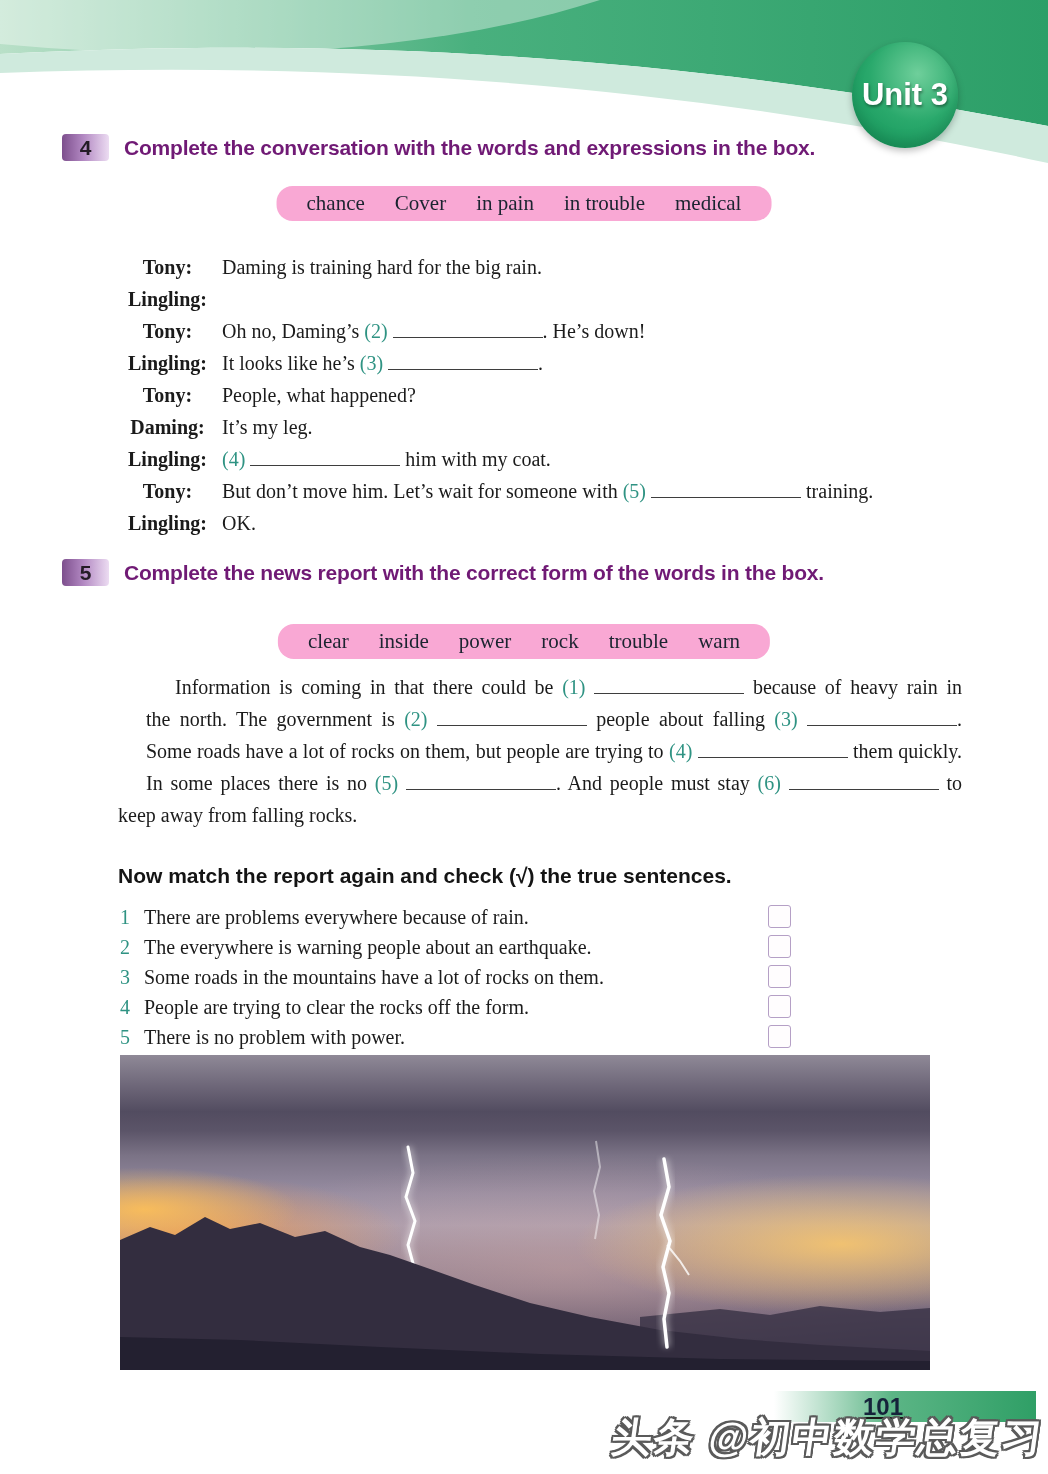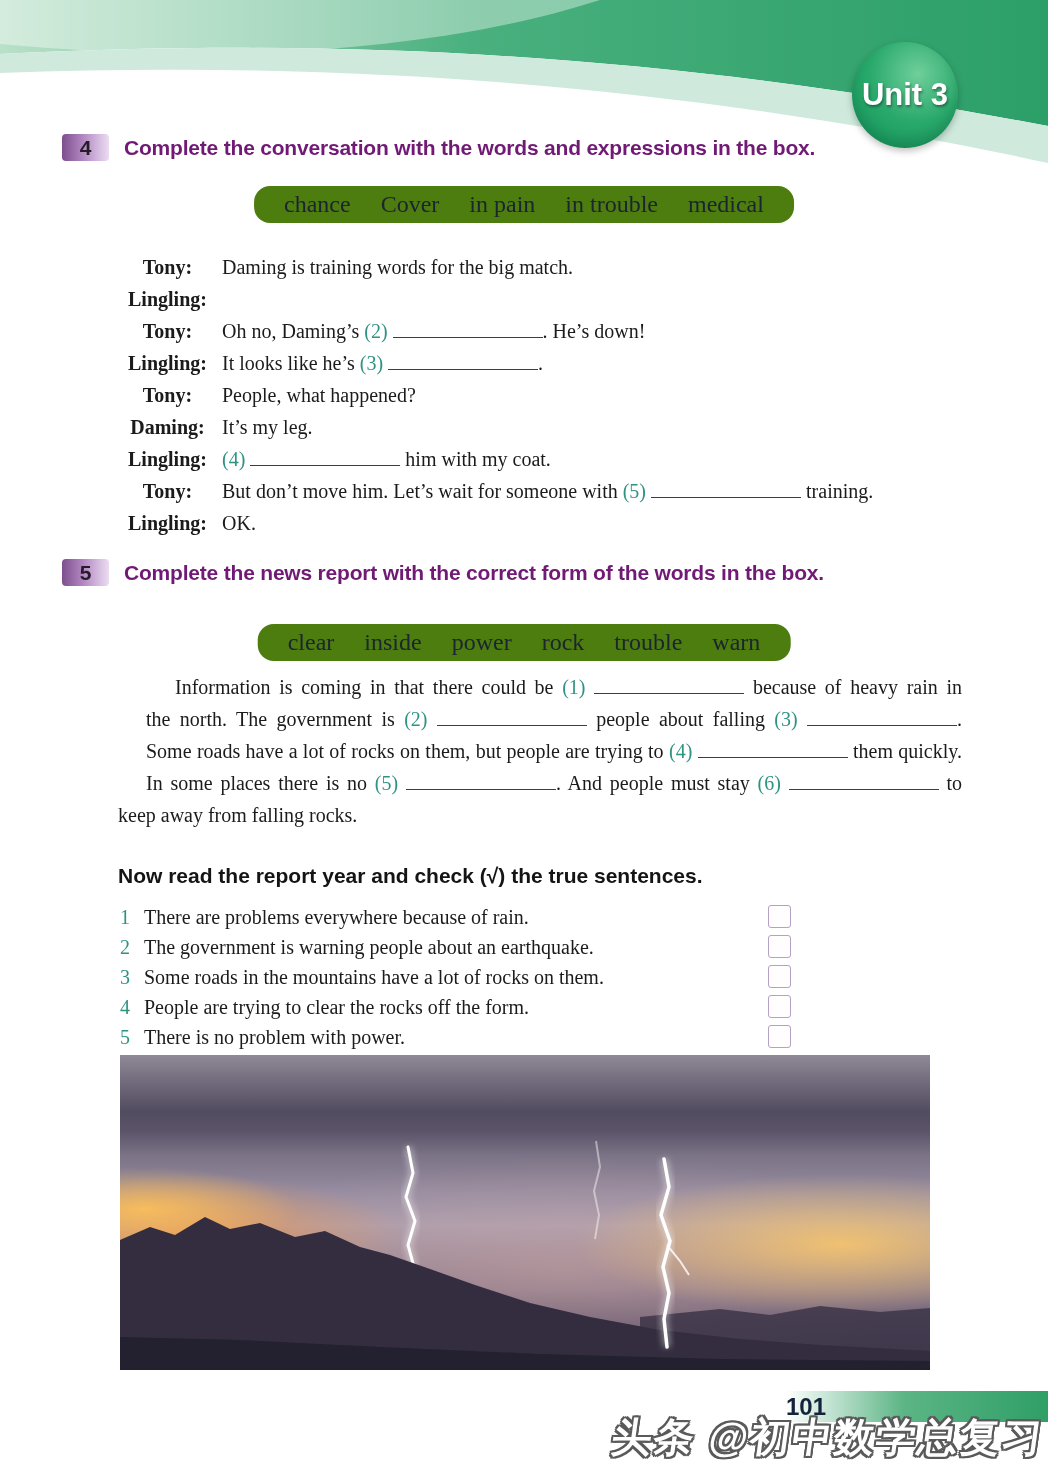--- a/index.html
+++ b/index.html
@@ -30,23 +30,23 @@
     display:flex; align-items:center; justify-content:center;
     font-family:"Liberation Sans", sans-serif; font-weight:bold; font-size:21px; color:#241c26;
   }
   .ex-title {
     font-family:"Liberation Sans", sans-serif; font-weight:bold; font-size:21px;
     color:#701a75; letter-spacing:-0.2px;
   }
   
   .word-box {
     position:absolute; left:50%; transform:translateX(-50%);
-    background:#4d7c0f; border-radius:16px; padding:5px 30px;
+    background:#f9a8d4; border-radius:16px; padding:5px 30px;
     display:flex; gap:30px; white-space:nowrap;
-    font-size:24px; color:#1b2430;
+    font-size:21px; color:#1b2430;
   }
   .word-box.wb4 { top:186px; }
   .word-box.wb5 { top:612px;margin-top:12px; }
   
   .dialogue { position:absolute; left:124px; top:251px; width:860px; font-size:20px; line-height:32px; }
   .dline { display:flex; }
   .speaker { width:98px; flex:none; text-align:center; font-weight:bold; padding-right:11px; }
   .num { color:#2f9383; }
   .blank {
     display:inline-block; width:150px; height:1em;
@@ -77,23 +77,23 @@
       radial-gradient(ellipse 380px 100px at 89% 60%, rgba(248,198,108,.9), rgba(248,198,108,0) 70%),
       radial-gradient(ellipse 520px 160px at 55% 68%, rgba(226,176,162,.35), rgba(226,176,162,0) 72%),
       linear-gradient(180deg,
         #8f8997 0%, #6d6678 10%, #524c60 18%, #5b5468 24%, #7b7386 32%,
         #978da2 44%, #a89cae 54%, #9a8a9b 64%, #8a7a8d 74%, #6e6177 84%,
         #564c63 94%, #473f54 100%);
   }
   .photo svg { position:absolute; inset:0; }
   
   .page-bar {
-    position:absolute; top:1391px; right:0; width:262px; height:31px;
+    position:absolute; top:1391px; right:12px; width:262px; height:31px;
     background:linear-gradient(90deg, rgba(63,168,112,0) 0%, rgba(63,168,112,.85) 45%, #2f9f66 100%);
-    display:flex; align-items:center; justify-content:flex-start;
+    display:flex; align-items:center; justify-content:center;text-decoration:underline;
   }
   .page-num {
     margin-right:44px; font-family:"Liberation Sans", sans-serif;
     font-weight:bold; font-size:24px; color:#15233a;
   }
   .watermark {
     position:absolute; top:1410px; right:4px;
     font-family:"Liberation Sans", sans-serif; font-weight:bold; font-size:40px;
     letter-spacing:2px; color:#ffffff; transform:skewX(-8deg); white-space:nowrap;
     text-shadow:2px 2px 0 #5a5a5a,-2px 2px 0 #5a5a5a,2px -2px 0 #5a5a5a,-2px -2px 0 #5a5a5a,
@@ -126,21 +126,21 @@
   <div class="word-box wb4" id="wordbox4">
       <span class="word">chance</span>
       <span class="word">Cover</span>
       <span class="word">in pain</span>
       <span class="word">in trouble</span>
       <span class="word">medical</span>
     </div>
   <div class="dialogue" id="dialogue4">
       <div class="dline">
         <span class="speaker">Tony:</span>
-        <span class="dtext">Daming is training words for the big match.</span>
+        <span class="dtext">Daming is training hard for the big rain.</span>
       </div>
       <div class="dline">
         <span class="speaker">Lingling:</span>
       </div>
       <div class="dline">
         <span class="speaker">Tony:</span>
         <span class="dtext">Oh no, Daming’s <span class="num">(2)</span> <span class="blank"></span>. He’s down!</span>
       </div>
       <div class="dline">
         <span class="speaker">Lingling:</span>
@@ -181,30 +181,30 @@
       <span class="word">warn</span>
     </div>
   <div class="report" id="report5">
       <div class="rline just indent">Information is coming in that there could be <span class="num">(1)</span> <span class="blank"></span> because of heavy rain in</div>
       <div class="rline just">the north. The government is <span class="num">(2)</span> <span class="blank"></span> people about falling <span class="num">(3)</span> <span class="blank"></span>.</div>
       <div class="rline just">Some roads have a lot of rocks on them, but people are trying to <span class="num">(4)</span> <span class="blank"></span> them quickly.</div>
       <div class="rline just">In some places there is no <span class="num">(5)</span> <span class="blank"></span>. And people must stay <span class="num">(6)</span> <span class="blank"></span> to</div>
       <div class="rline">keep away from falling rocks.</div>
     </div>
 
-  <div class="subhead">Now read the report year and check (√) the true sentences.</div>
+  <div class="subhead">Now match the report again and check (√) the true sentences.</div>
   <div class="checklist" id="checklist5">
       <div class="crow">
         <span class="cnum">1</span>
         <span class="ctext">There are problems everywhere because of rain.</span>
         <span class="cbox"></span>
       </div>
       <div class="crow">
         <span class="cnum">2</span>
-        <span class="ctext">The government is warning people about an earthquake.</span>
+        <span class="ctext">The everywhere is warning people about an earthquake.</span>
         <span class="cbox"></span>
       </div>
       <div class="crow">
         <span class="cnum">3</span>
         <span class="ctext">Some roads in the mountains have a lot of rocks on them.</span>
         <span class="cbox"></span>
       </div>
       <div class="crow">
         <span class="cnum">4</span>
         <span class="ctext">People are trying to clear the rocks off the form.</span>

